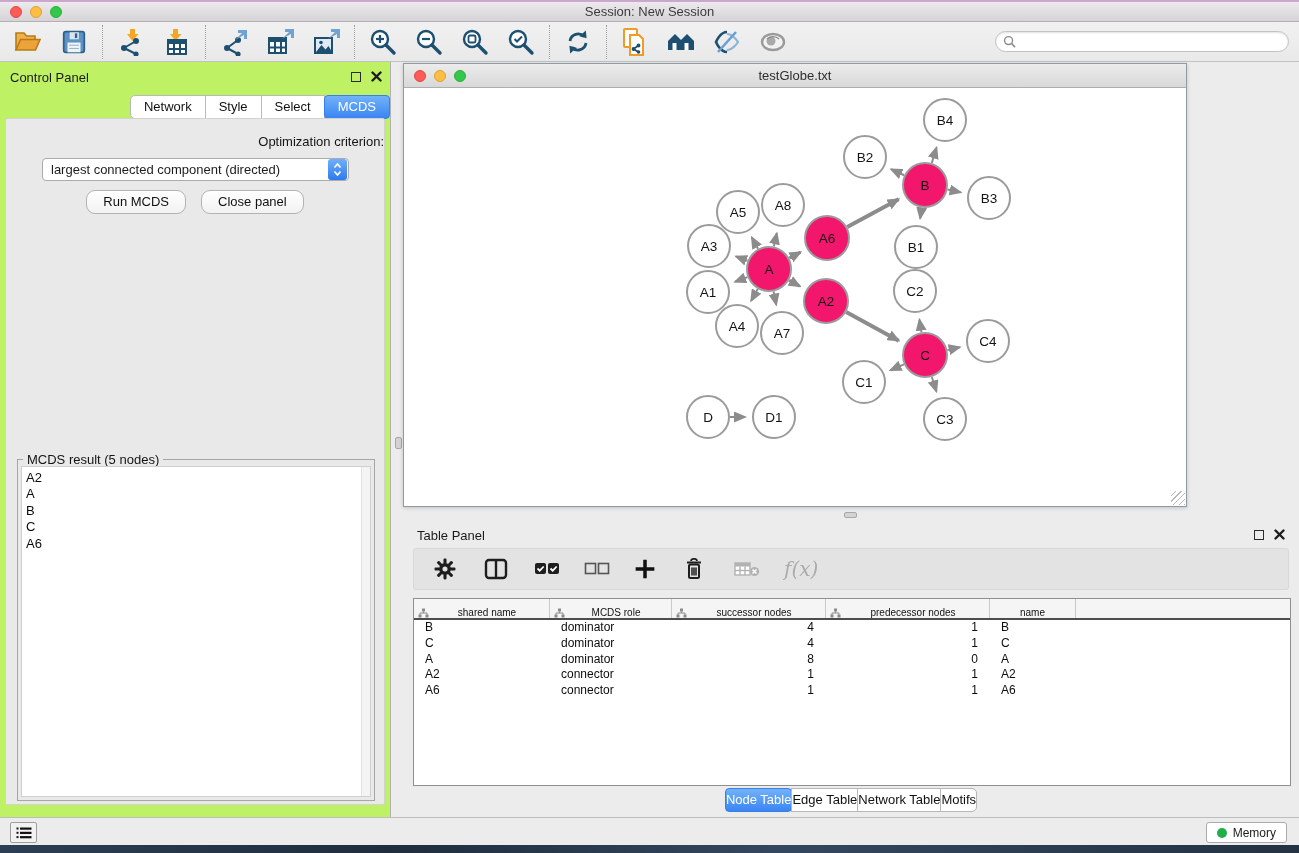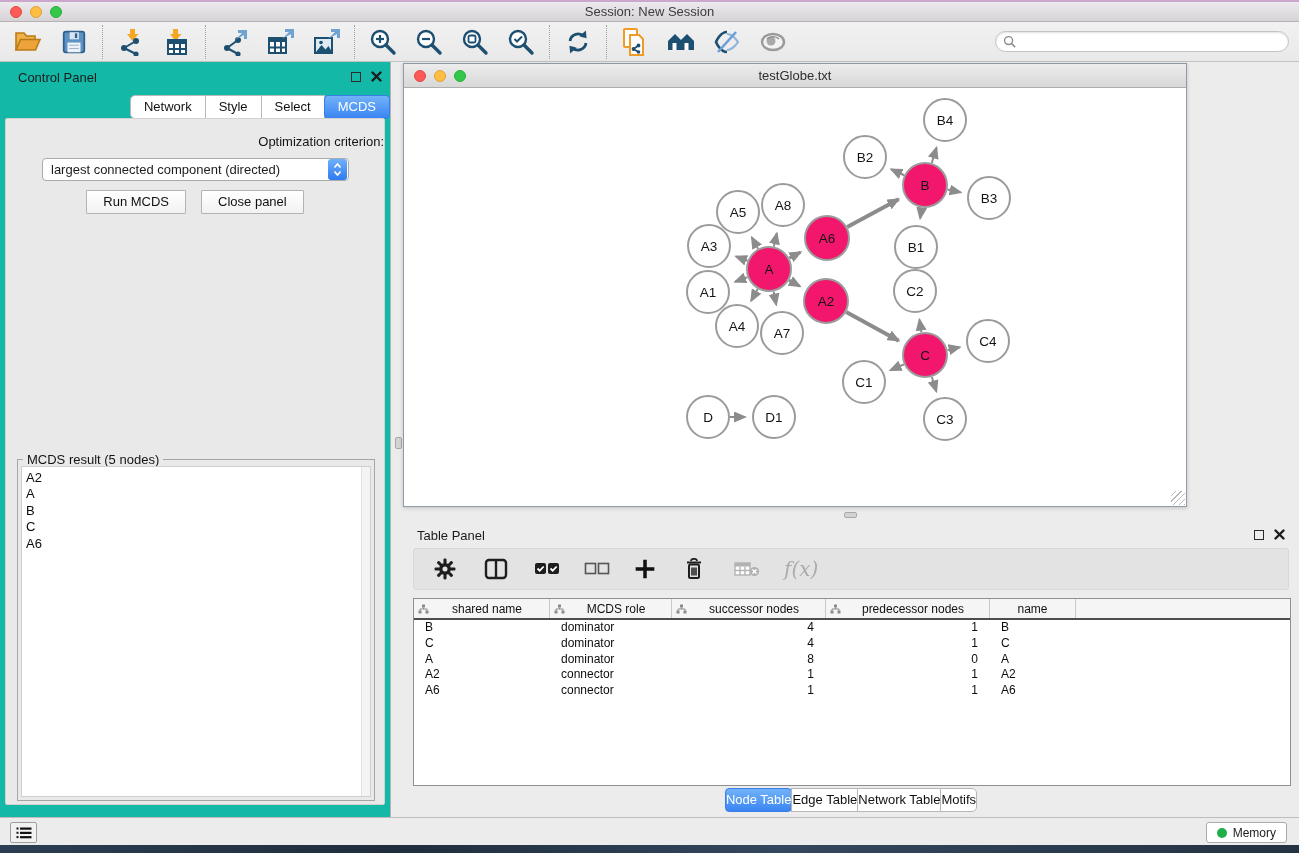--- a/index.html
+++ b/index.html
@@ -25,41 +25,41 @@
   .tb-sep { width:0; height:34px; border-left:1px dotted #9d9d9d; }
   .tbi { width:32px; height:32px; display:flex; align-items:center; justify-content:center; cursor:default; }
   .tbi svg { display:block; }
   .searchbox { margin-left:auto; margin-right:10px; width:294px; height:21px;
     background:#fff; border:1px solid #c3c3c3; border-radius:11px;
     box-shadow:inset 0 1px 2px rgba(0,0,0,.12); display:flex; align-items:center; padding:0 7px; }
   .searchbox input { border:none; outline:none; flex:1; font-size:12px; background:transparent; font-family:"Liberation Sans",sans-serif; }
 
   
   .control-panel { position:absolute; left:0; top:62px; width:391px; height:755px;
-    background:#14b8a6; border-right:1px solid #b2b2b2;padding-left:8px; }
+    background:#bef264; border-right:1px solid #b2b2b2; }
   .panel-head { position:relative; height:28px; }
   .panel-head .ph-title { position:absolute; left:10px; top:8px; font-size:13px; color:#1b1b1b; }
   .ph-icons { position:absolute; right:8px; top:9px; display:flex; gap:10px; align-items:center; }
   .float-glyph { width:10px; height:10px; border:1.6px solid #2b2b2b; display:inline-block; }
   .cp-tabs { position:absolute; left:0; right:0; top:33px; display:flex; justify-content:flex-end; }
   .cp-tab { font-size:13px; padding:3px 13px 4px; background:#fff; border:1px solid #b9b9b9; margin-left:-1px; color:#111; }
   .cp-tab:first-child { border-radius:5px 0 0 5px; margin-left:0; }
   .cp-tab:last-child { border-radius:0 5px 5px 0; }
   .cp-tab.sel { background:linear-gradient(#72b2f8,#3a85f3); border-color:#3a7fe8; color:#fff; border-radius:4px; }
   .cp-content { position:absolute; left:5px; right:5px; top:56px; bottom:12px;
     background:#e9e9e9; border:1px solid #d2d2d2; border-radius:2px; }
   .opt-label { text-align:right; margin-top:15px; font-size:13px; color:#141414; }
   .cp-select { position:absolute; left:36px; top:39px; width:307px; height:23px; background:#fff;
     border:1px solid #ababab; border-radius:4px; display:flex; align-items:center; overflow:hidden; }
   .cp-select .sel-text { flex:1; font-size:13px; padding-left:8px; white-space:nowrap; }
   .sel-spinner { width:19px; height:21px; background:linear-gradient(#70b0fb,#2e7af0); border-radius:3px;
     margin-right:1px; display:flex; align-items:center; justify-content:center; }
   .cp-btn-row { position:absolute; left:0; right:0; top:71px; display:flex; justify-content:center; gap:15px; }
   .push-btn { font-size:13px; padding:3px 16px 4px; background:linear-gradient(#ffffff,#f2f2f2);
-    border:1px solid #b3b3b3; border-radius:1px; color:#111; }
+    border:1px solid #b3b3b3; border-radius:9px; color:#111; }
   .group-box { position:absolute; left:11px; right:9px; top:340px; bottom:3px; border:1px solid #a6a6a6; }
   .group-legend { position:absolute; top:-8px; left:5px; background:#e9e9e9; padding:0 4px; font-size:13px; color:#141414; }
   .listbox { position:absolute; left:3px; right:3px; top:6px; bottom:3px; background:#fff; border:1px solid #cfcfcf; }
   .listbox .scroll { position:absolute; right:0; top:0; bottom:0; width:9px; background:#f4f4f4; border-left:1px solid #e2e2e2; }
   .list-items { padding:3px 0 0 4px; }
   .list-item { font-size:13px; line-height:16.4px; color:#0c0c0c; }
 
   
   .net-window { position:absolute; left:403px; top:63px; width:784px; height:444px;
     background:#fff; border:1px solid #8f9aa5; box-shadow:0 1px 4px rgba(0,0,0,.18); }
@@ -72,21 +72,21 @@
   .edge-grip { position:absolute; background:#d3d3d3; border:1px solid #a8a8a8; border-radius:2px; }
 
   
   .table-panel { position:absolute; left:403px; top:520px; width:896px; height:292px; background:#ececec; }
   .tp-toolbar { position:absolute; left:10px; right:10px; top:28px; height:42px; background:#e3e3e3;
     border:1px solid #d8d8d8; border-radius:3px; display:flex; align-items:center; gap:24px; padding-left:20px; }
   .tpi { display:flex; align-items:center; justify-content:flex-start; width:26px; height:26px; }
   .fx-label { font-family:"DejaVu Serif", serif; font-style:italic; font-size:20px; color:#ababab; }
   .tp-table { position:absolute; left:10px; right:8px; top:78px; height:188px; background:#fff; border:1px solid #8f8f8f; }
   .thead { display:flex; height:21px; background:#f5f5f5; border-bottom:2px solid #4d4d4d; }
-  .th { display:flex; align-items:center; font-size:12px; color:#111; border-right:1px solid #c9c9c9; padding:0 4px; }
+  .th { display:flex; align-items:flex-end; font-size:10px; color:#111; border-right:1px solid #c9c9c9; padding:0 4px; }
   .th .th-label { flex:1; text-align:center; }
   .tbody .tr { display:flex; height:15.8px; }
   .td { font-size:12px; line-height:15.6px; color:#0c0c0c; overflow:hidden; white-space:nowrap; }
   .tp-tabs { position:absolute; left:0; right:0; top:268px; display:flex; justify-content:center; }
   .tp-tab { font-size:13px; padding:3px 0 4px; background:#fff; border:1px solid #b7b7b7; margin-left:-1px; color:#111; }
   .tp-tab:first-child { border-radius:5px 0 0 5px; margin-left:0; }
   .tp-tab:last-child { border-radius:0 5px 5px 0; }
   .tp-tab.sel { background:linear-gradient(#72b2f8,#3a85f3); border-color:#3a7fe8; color:#fff; border-radius:4px; }
 
   

